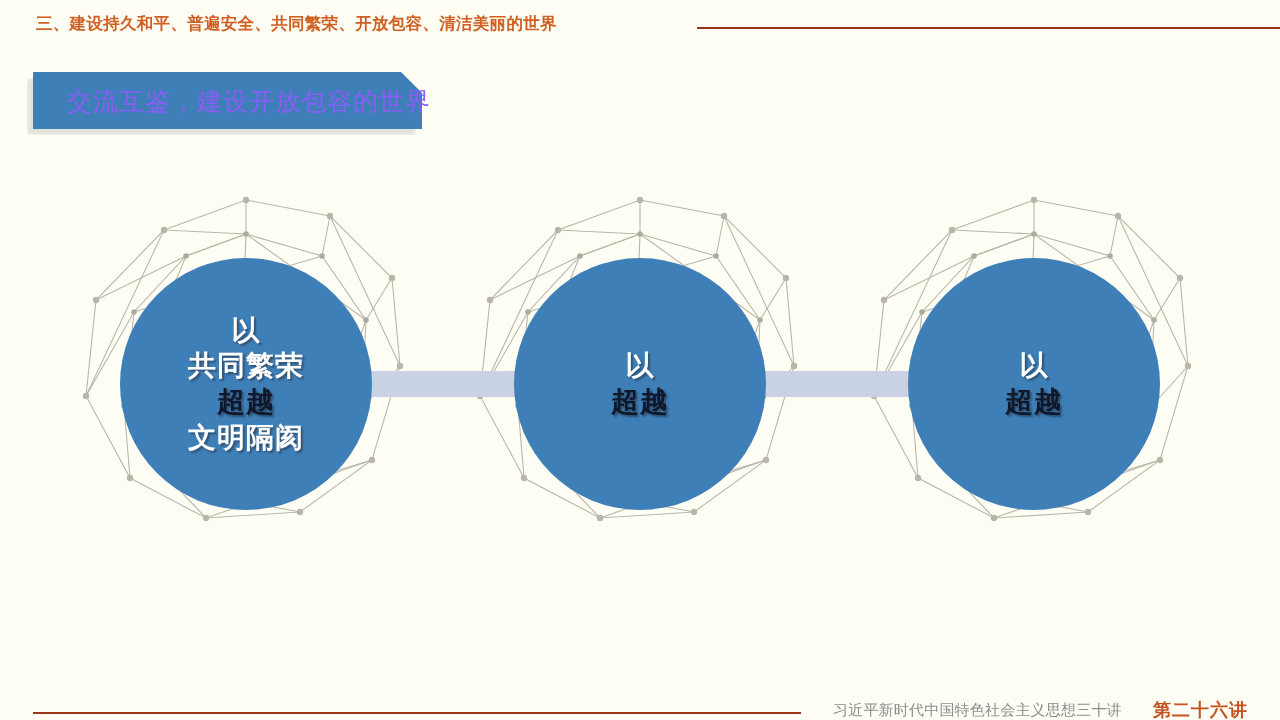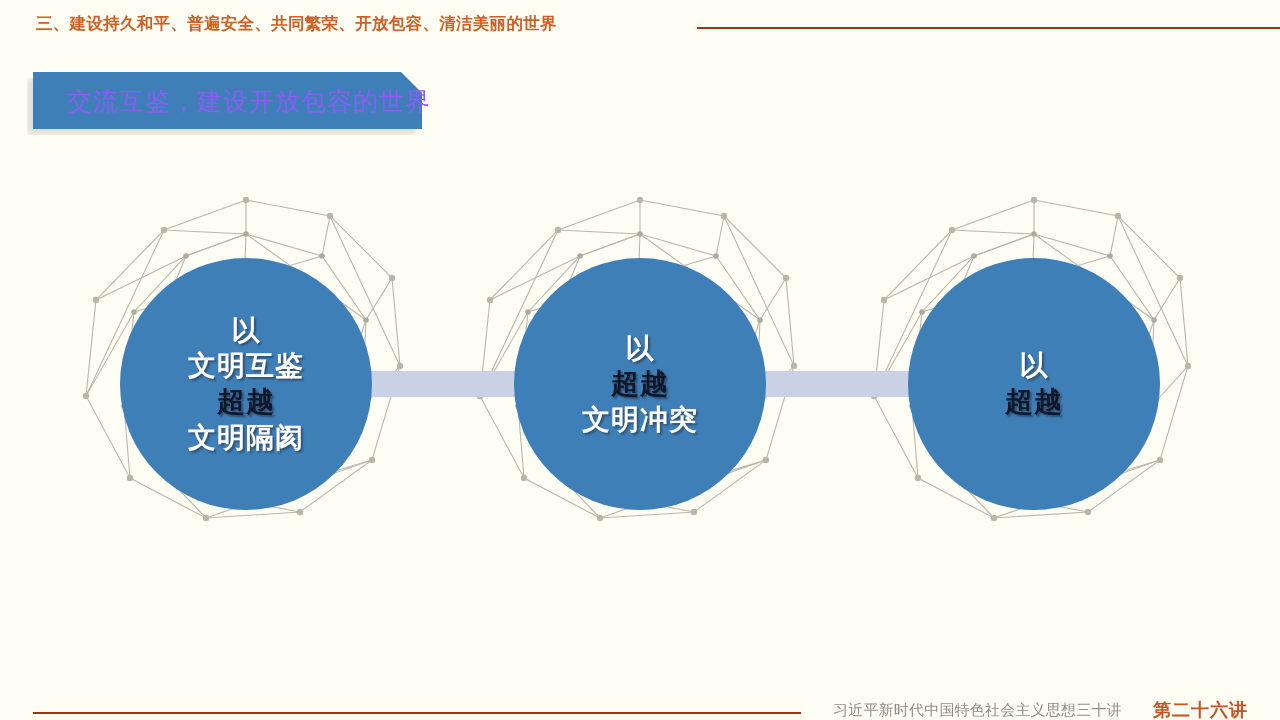--- a/index.html
+++ b/index.html
@@ -259,29 +259,28 @@
     </g>
   </svg>
 
   <div id="connectors">
     <div id="connector-bar-1" class="connector-bar"></div>
     <div id="connector-bar-2" class="connector-bar"></div>
   </div>
 
   <div id="node-1" class="node">
     <div class="node-line">以</div>
-    <div class="node-line">文明互鉴</div>
+    <div class="node-line">共同繁荣</div>
     <div class="node-line accent">超越</div>
     <div class="node-line">文明隔阂</div>
   </div>
 
   <div id="node-2" class="node">
     <div class="node-line">以</div>
     <div class="node-line accent">超越</div>
-    <div class="node-line">文明冲突</div>
   </div>
 
   <div id="node-3" class="node">
     <div class="node-line">以</div>
     <div class="node-line accent">超越</div>
   </div>
 </div>
 
 <div id="slide-footer">
   <div id="footer-rule"></div>

